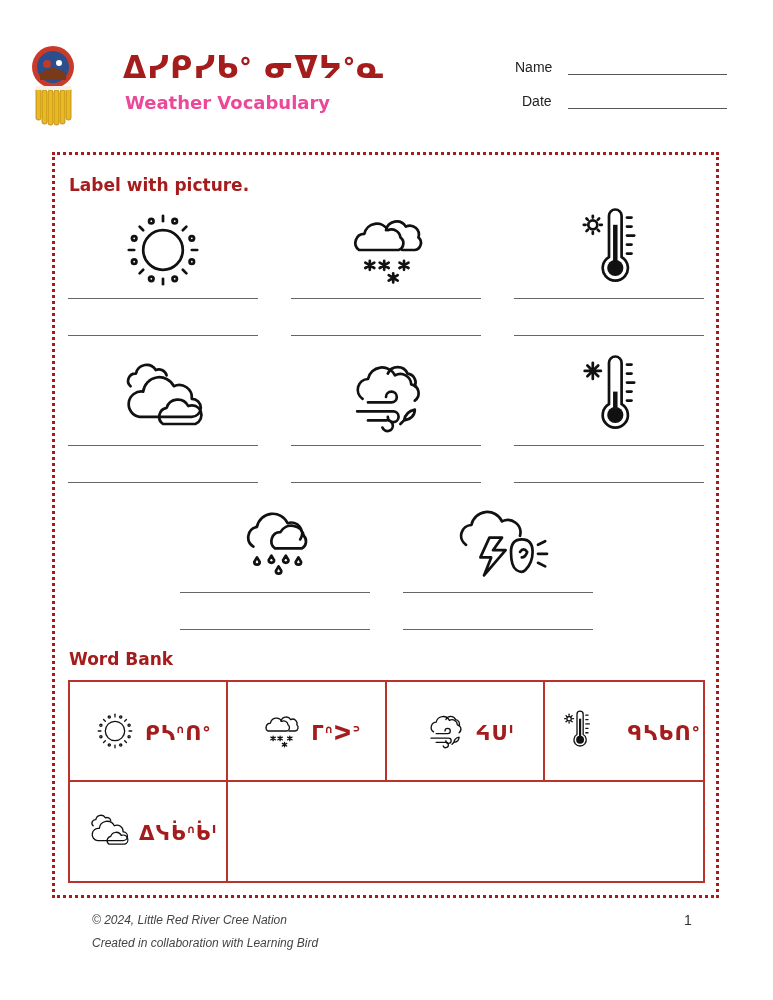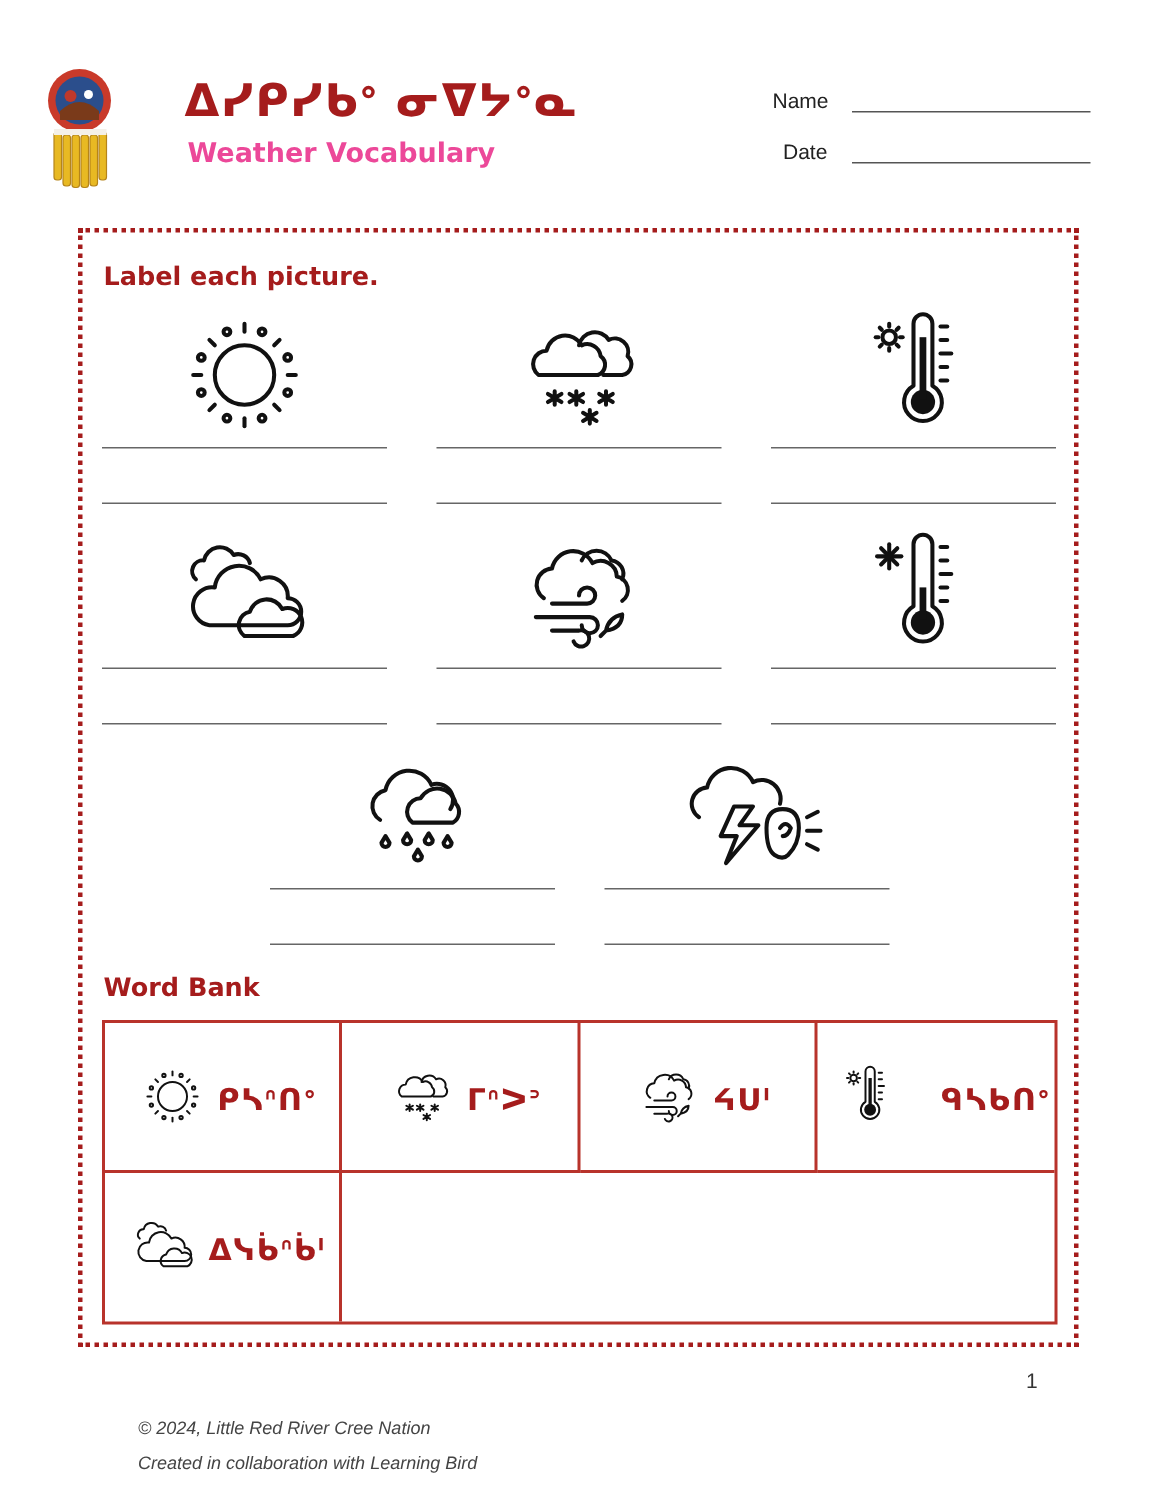--- a/index.html
+++ b/index.html
@@ -14,21 +14,21 @@
   .pic { position: absolute; width: 110px; height: 90px; }
   .pic svg { width: 100%; height: 100%; }
   .ans-line { position: absolute; width: 190px; height: 0; border-bottom: 1.5px solid #666; }
   .bank { position: absolute; left: 68px; top: 680px; width: 637px; height: 203px; border: 2px solid #b8332b; box-sizing: border-box; display: grid; grid-template-columns: repeat(4, 1fr); grid-template-rows: repeat(2, 1fr); }
   .cell { border-right: 2px solid #b8332b; border-bottom: 2px solid #b8332b; display: flex; flex-direction: row; align-items: center; justify-content: center; }
   .cell:nth-child(4n) { border-right: none; gap: 20px; }
   .cell:nth-child(n+5) { border-bottom: none; }
   .cell .ico { width: 60px; height: 44px; }
   .cell .ico svg { width: 100%; height: 100%; }
   .cell .word { font-size: 20px; font-weight: bold; color: #a51c1c; margin-top: 4px; letter-spacing: 1px; }
-  .footer { position: absolute; left: 92px; font-size: 12px; font-style: italic; color: #444; font-family: "Liberation Sans", sans-serif; margin-top: 32px; }
+  .footer { position: absolute; left: 92px; font-size: 12px; font-style: italic; color: #444; font-family: "Liberation Sans", sans-serif; }
   .page-num { position: absolute; left: 684px; top: 912px; font-size: 14px; color: #333; font-family: "Liberation Sans", sans-serif; }
   svg .s { fill: none; stroke: #111; stroke-width: 3; stroke-linecap: round; stroke-linejoin: round; }
   svg .f { fill: #111; }
 </style>
 </head>
 <body>
 
 <svg width="0" height="0" style="position:absolute">
   <defs>
     <symbol id="sym-sun" viewBox="0 0 100 100">
@@ -165,21 +165,21 @@
 <div class="title-cree">ᐃᓯᑭᓯᑲᐤ ᓂᐁᔭᐤᓇ</div>
 <div class="subtitle">Weather Vocabulary</div>
 
 <div class="field-label" style="left:515px;top:59px;">Name</div>
 <div class="field-line" style="left:568px;top:74px;width:159px;"></div>
 <div class="field-label" style="left:522px;top:93px;">Date</div>
 <div class="field-line" style="left:568px;top:108px;width:159px;"></div>
 
 <div class="box"></div>
 
-<div class="section-title" style="left:69px;top:175px;">Label each picture.</div>
+<div class="section-title" style="left:69px;top:175px;">Label with picture.</div>
 
 <div class="pic" style="left:108px;top:205px;"><svg>
       <use href="#sym-sun"></use>
     </svg></div>
 <div class="ans-line" style="left:68px;top:298px;"></div>
 <div class="ans-line" style="left:68px;top:335px;"></div>
 
 <div class="pic" style="left:331px;top:205px;"><svg>
       <use href="#sym-snow"></use>
     </svg></div>

